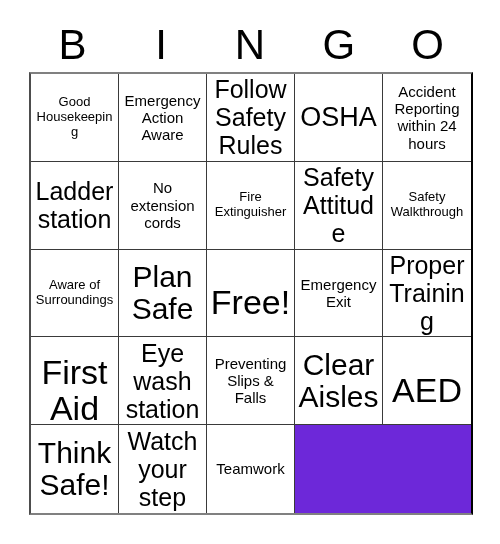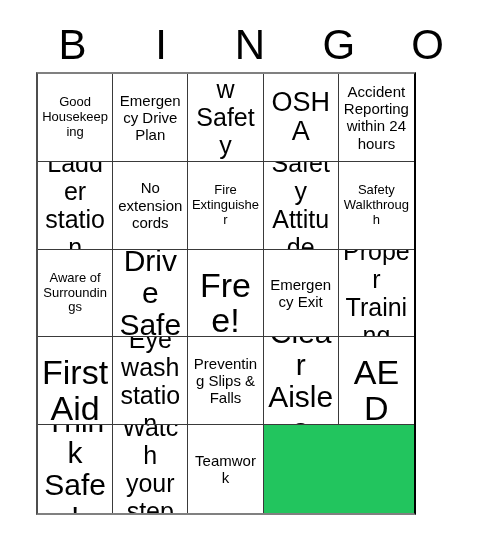--- a/index.html
+++ b/index.html
@@ -35,33 +35,33 @@
     align-items: center;
     justify-content: center;
     font-size: 42px;
     line-height: 1;
     font-weight: 400;
     letter-spacing: 0px;
     color: #000000;
   }
   #grid {
     position: absolute;
-    left: 36px;
+    left: 29px;
     top: 72px;
-    width: 380px;
+    width: 444px;
     height: 443px;
     box-sizing: border-box;
     border-top: 2px solid #808080;
     border-left: 2px solid #4d4d4d;
     border-right: 2px solid #000000;
     border-bottom: 2px solid #808080;
     display: grid;
     grid-template-columns: repeat(5, 1fr);
     grid-template-rows: repeat(5, 1fr);
-    background: #22c55e;
+    background: #6d28d9;
   }
   .cell {
     box-sizing: border-box;
     border-right: 1px solid #3a3a3a;
     border-bottom: 1px solid #3a3a3a;
     display: flex;
     align-items: center;
     justify-content: center;
     text-align: center;
     padding: 2px 3px;
@@ -95,21 +95,21 @@
     <div class="header-letter">N</div>
     <div class="header-letter">G</div>
     <div class="header-letter">O</div>
   </div>
 
   <div id="grid">
       <div class="cell s-xs">
         <span class="cell-text">Good Housekeeping</span>
       </div>
       <div class="cell s-sm">
-        <span class="cell-text">Emergency Drive Plan</span>
+        <span class="cell-text">Emergency Action Aware</span>
       </div>
       <div class="cell s-md">
         <span class="cell-text">Follow Safety Rules</span>
       </div>
       <div class="cell s-lg">
         <span class="cell-text">OSHA</span>
       </div>
       <div class="cell s-sm">
         <span class="cell-text">Accident Reporting within 24 hours</span>
       </div>
@@ -125,21 +125,21 @@
       <div class="cell s-md">
         <span class="cell-text">Safety Attitude</span>
       </div>
       <div class="cell s-xs">
         <span class="cell-text">Safety Walkthrough</span>
       </div>
       <div class="cell s-xs">
         <span class="cell-text">Aware of Surroundings</span>
       </div>
       <div class="cell s-xl">
-        <span class="cell-text">Drive Safe</span>
+        <span class="cell-text">Plan Safe</span>
       </div>
       <div class="cell s-xxl">
         <span class="cell-text">Free!</span>
       </div>
       <div class="cell s-sm">
         <span class="cell-text">Emergency Exit</span>
       </div>
       <div class="cell s-md">
         <span class="cell-text">Proper Training</span>
       </div>

